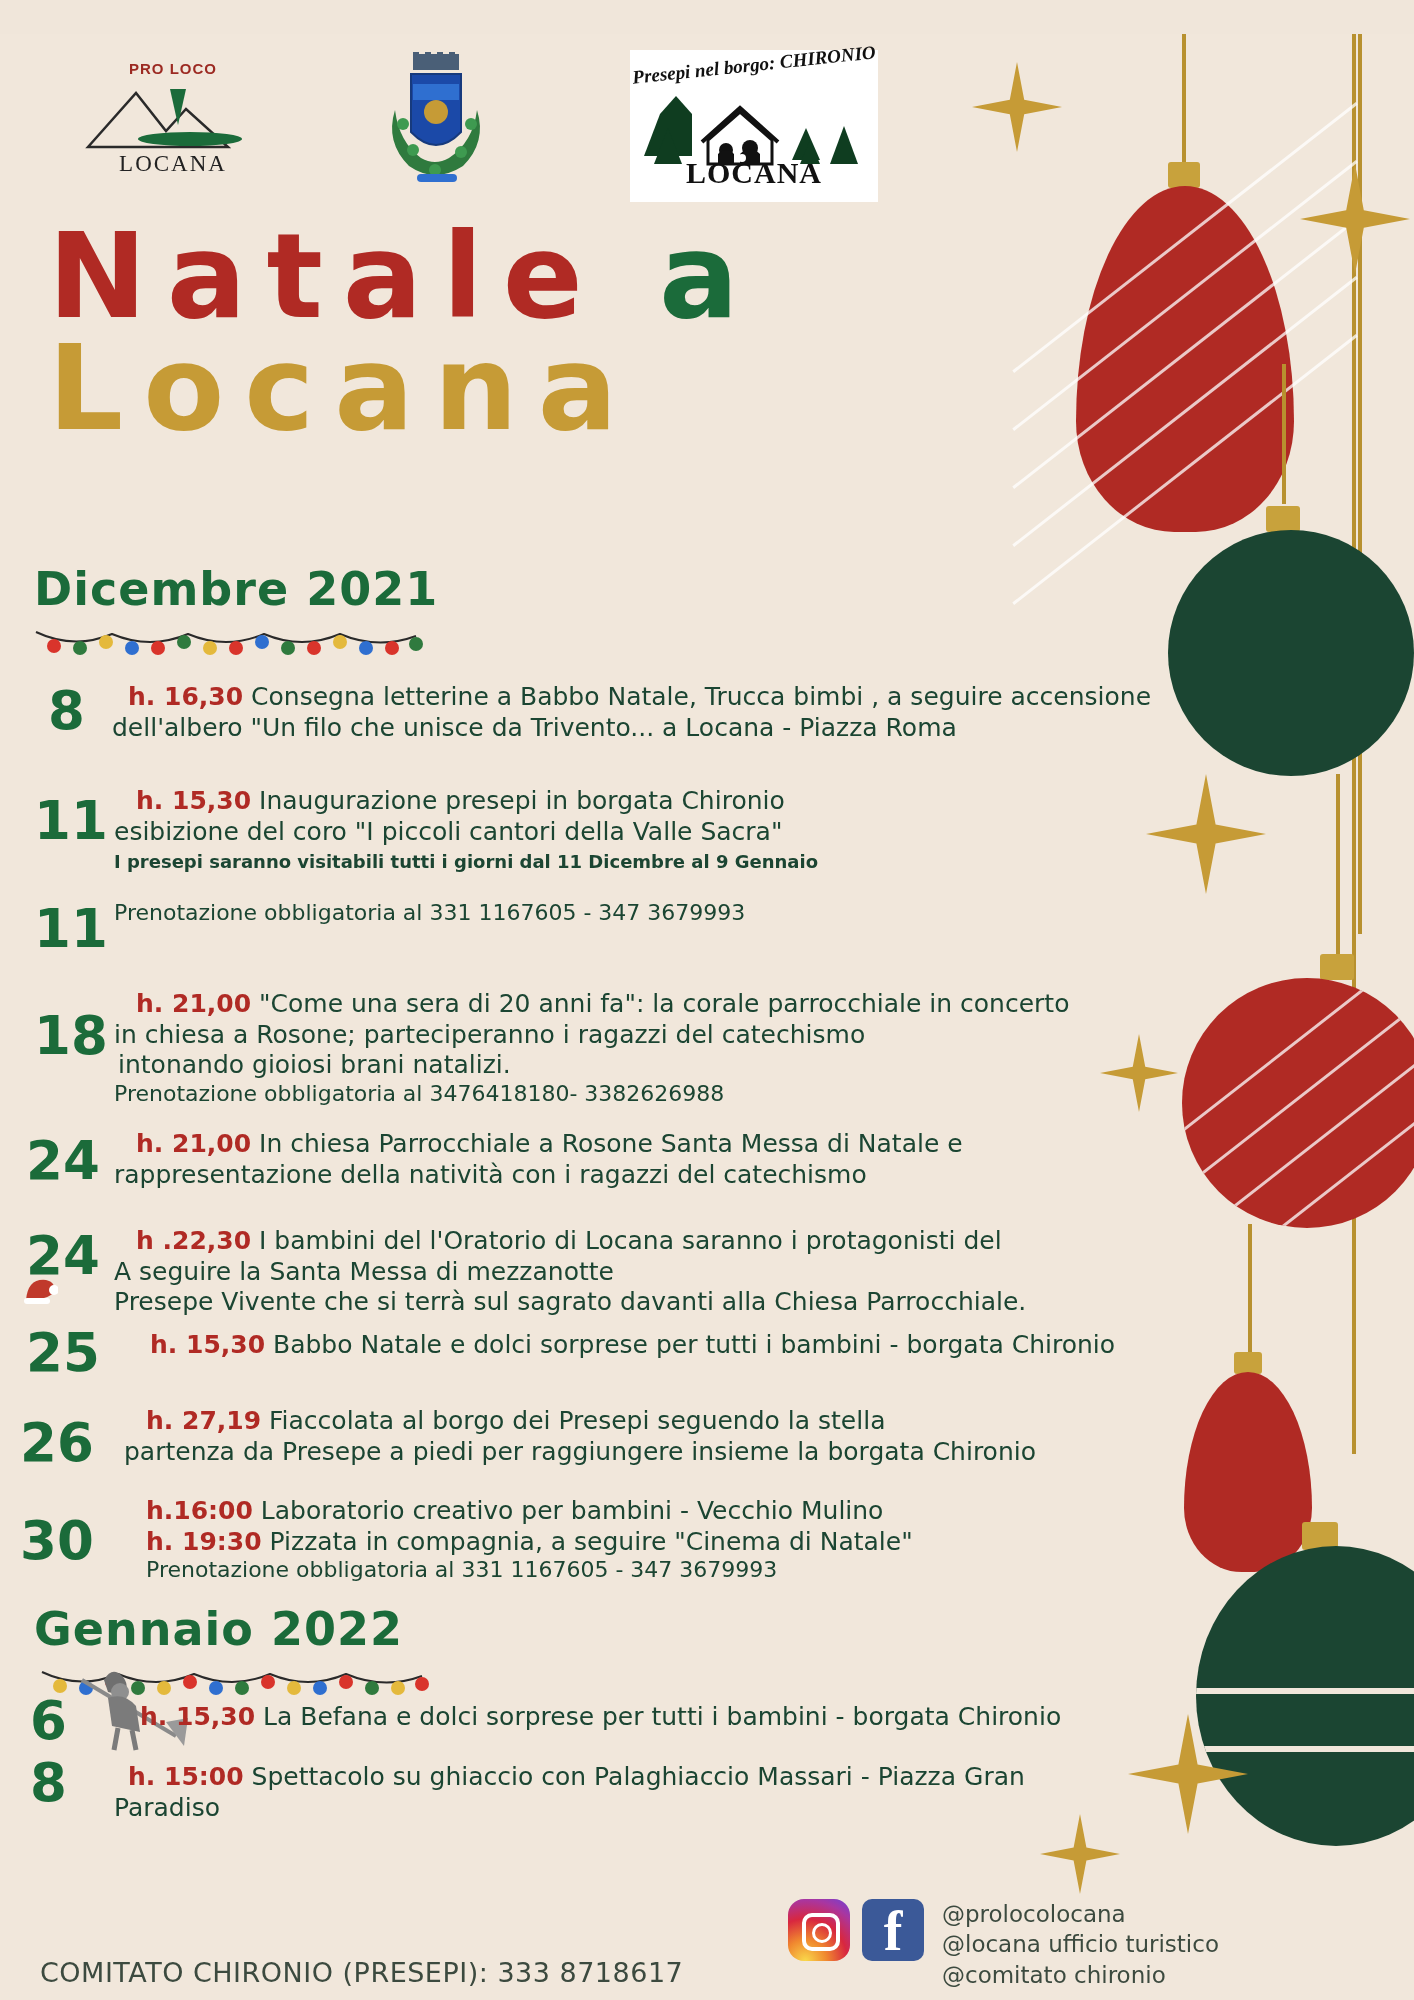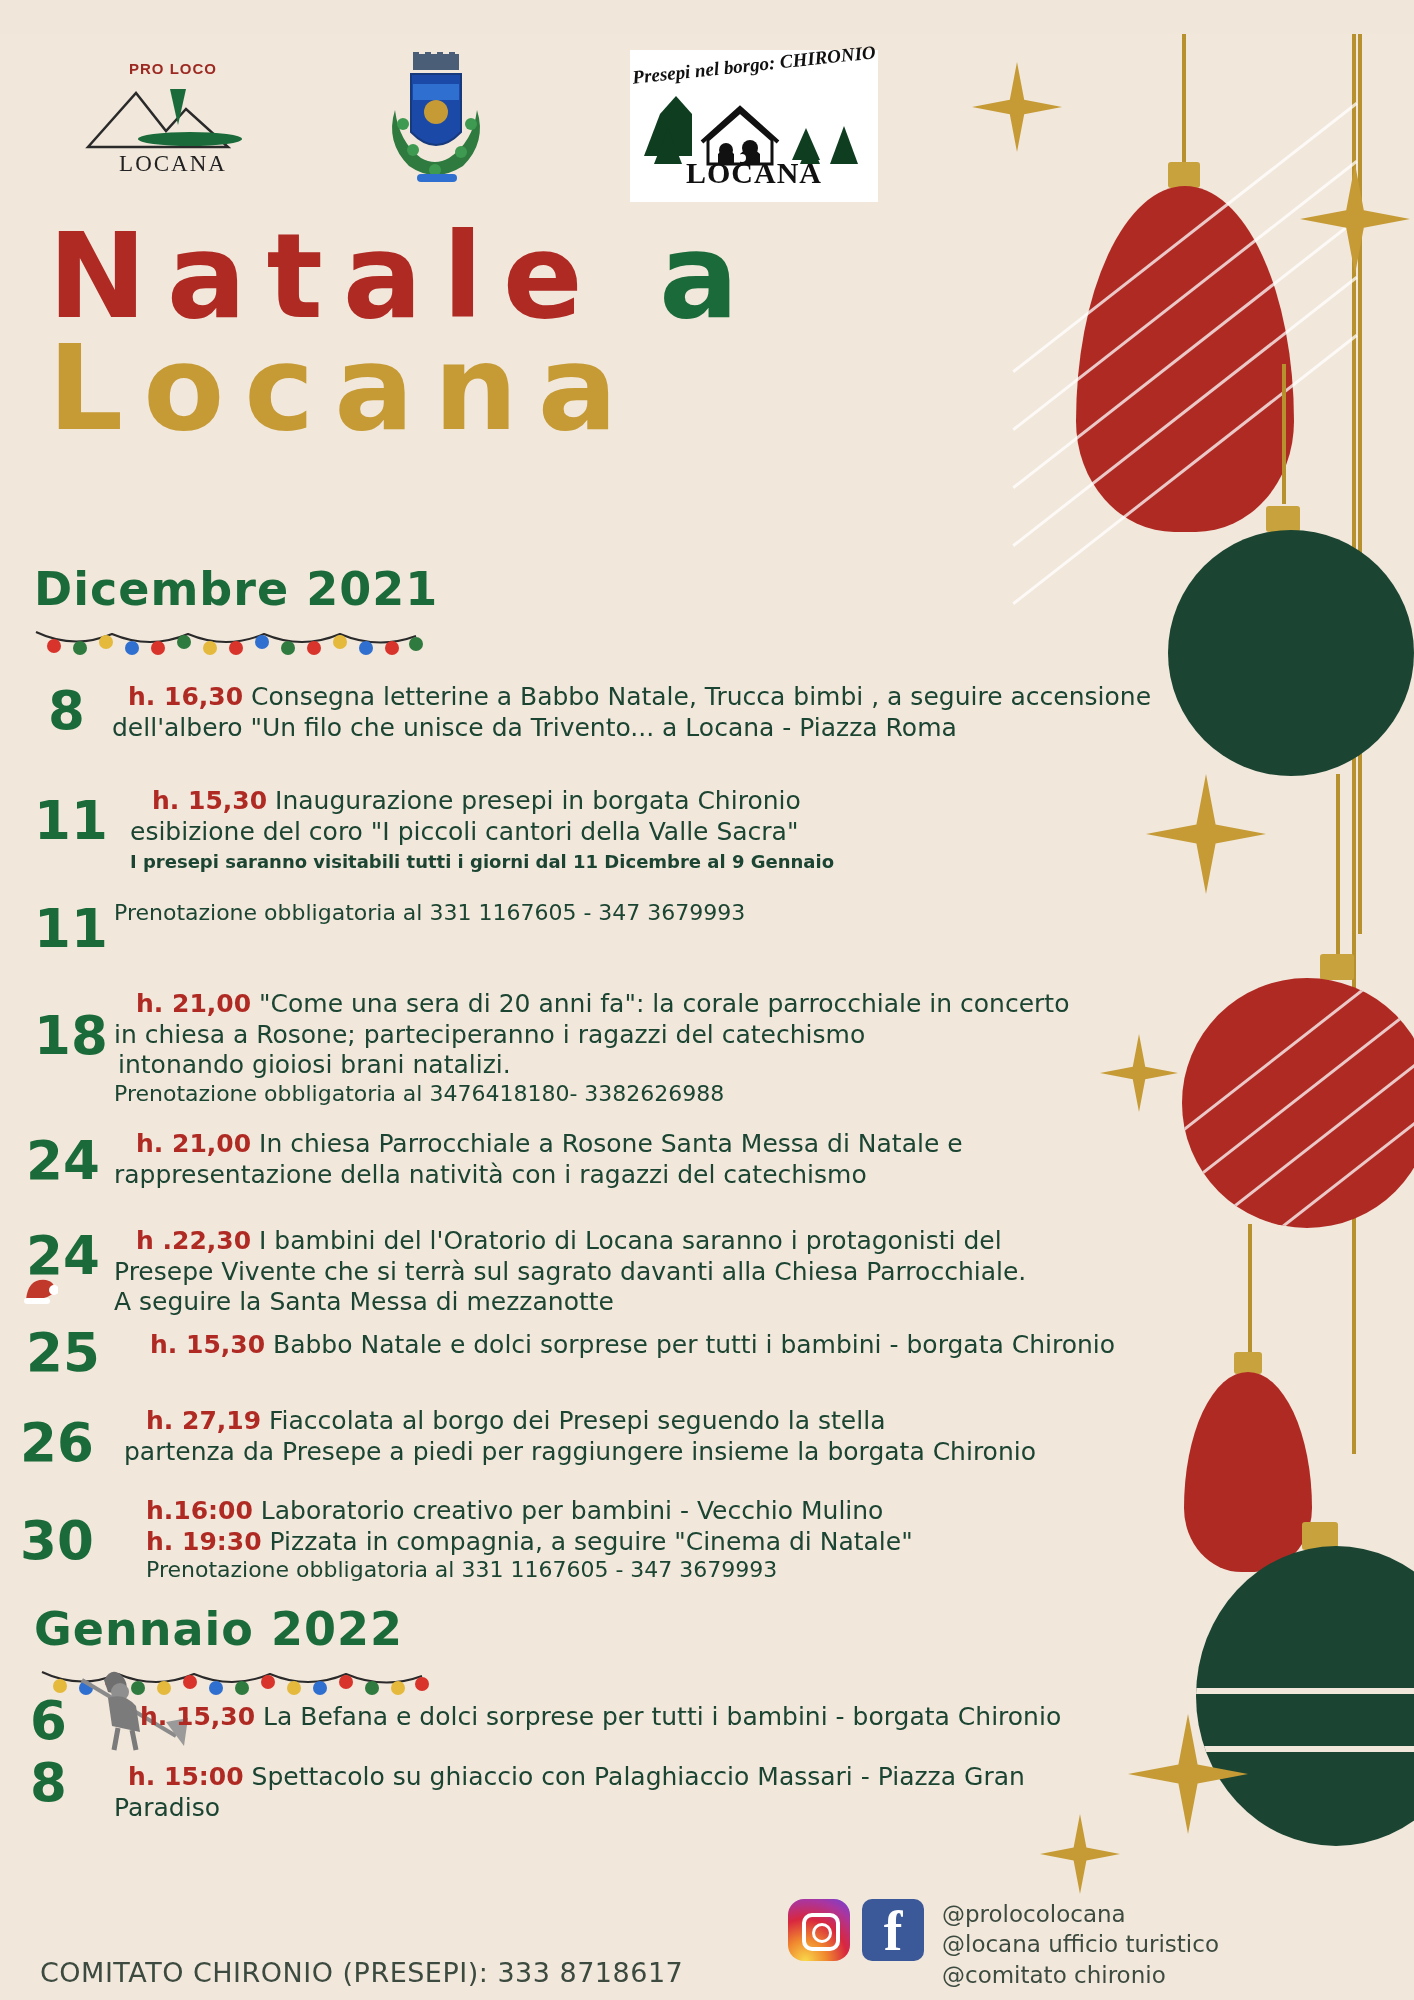--- a/index.html
+++ b/index.html
@@ -477,21 +477,21 @@
     <div class="event">
       <div class="day" style="left:48px; top:650px;">8</div>
       <div class="lines" style="left:128px; top:648px;">
         <div class="line"><span class="time">h. 16,30</span> <span>Consegna letterine a Babbo Natale, Trucca bimbi , a seguire accensione</span></div>
         <div class="line" style="margin-left:-16px;"><span>dell'albero "Un filo che unisce da Trivento... a Locana - Piazza Roma</span></div>
       </div>
     </div>
 
     <div class="event">
       <div class="day" style="left:34px; top:760px;">11</div>
-      <div class="lines" style="left:152px; top:752px;">
+      <div class="lines" style="left:136px; top:752px;">
         <div class="line"><span class="time">h. 15,30</span> <span>Inaugurazione presepi in borgata Chironio</span></div>
         <div class="line" style="margin-left:-22px;"><span>esibizione del  coro "I piccoli  cantori della Valle Sacra"</span></div>
         <div class="line small" style="margin-left:-22px; margin-top:4px;">I presepi saranno visitabili tutti i giorni dal 11 Dicembre al 9 Gennaio</div>
       </div>
     </div>
 
     <div class="event">
       <div class="day" style="left:34px; top:868px;">11</div>
       <div class="lines" style="left:136px; top:866px;">
         <div class="line note" style="margin-left:-22px;">Prenotazione obbligatoria al 331 1167605 - 347 3679993</div>
@@ -513,22 +513,22 @@
       <div class="lines" style="left:136px; top:1095px;">
         <div class="line"><span class="time">h. 21,00</span> <span>In chiesa Parrocchiale a Rosone Santa Messa di Natale e</span></div>
         <div class="line" style="margin-left:-22px;"><span>rappresentazione della natività con i ragazzi del catechismo</span></div>
       </div>
     </div>
 
     <div class="event">
       <div class="day" style="left:26px; top:1195px;">24</div>
       <div class="lines" style="left:136px; top:1192px;">
         <div class="line"><span class="time">h .22,30</span> <span>I bambini del l'Oratorio di Locana saranno  i protagonisti del</span></div>
+        <div class="line" style="margin-left:-22px;"><span>A seguire la Santa Messa di mezzanotte</span></div>
         <div class="line" style="margin-left:-22px;"><span>Presepe Vivente che si terrà sul sagrato davanti alla Chiesa Parrocchiale.</span></div>
-        <div class="line" style="margin-left:-22px;"><span>A seguire la Santa Messa di mezzanotte</span></div>
       </div>
     </div>
 
     <div class="santa-hat">
       <svg width="34" height="30" viewBox="0 0 34 30">
         <path d="M2 26 Q4 4 22 6 Q32 8 30 18 Q24 26 2 26 Z" fill="#c0392b"></path>
         <circle cx="30" cy="16" r="5" fill="#fff"></circle>
         <rect x="0" y="24" width="26" height="6" rx="3" fill="#fff"></rect>
       </svg>
     </div>

